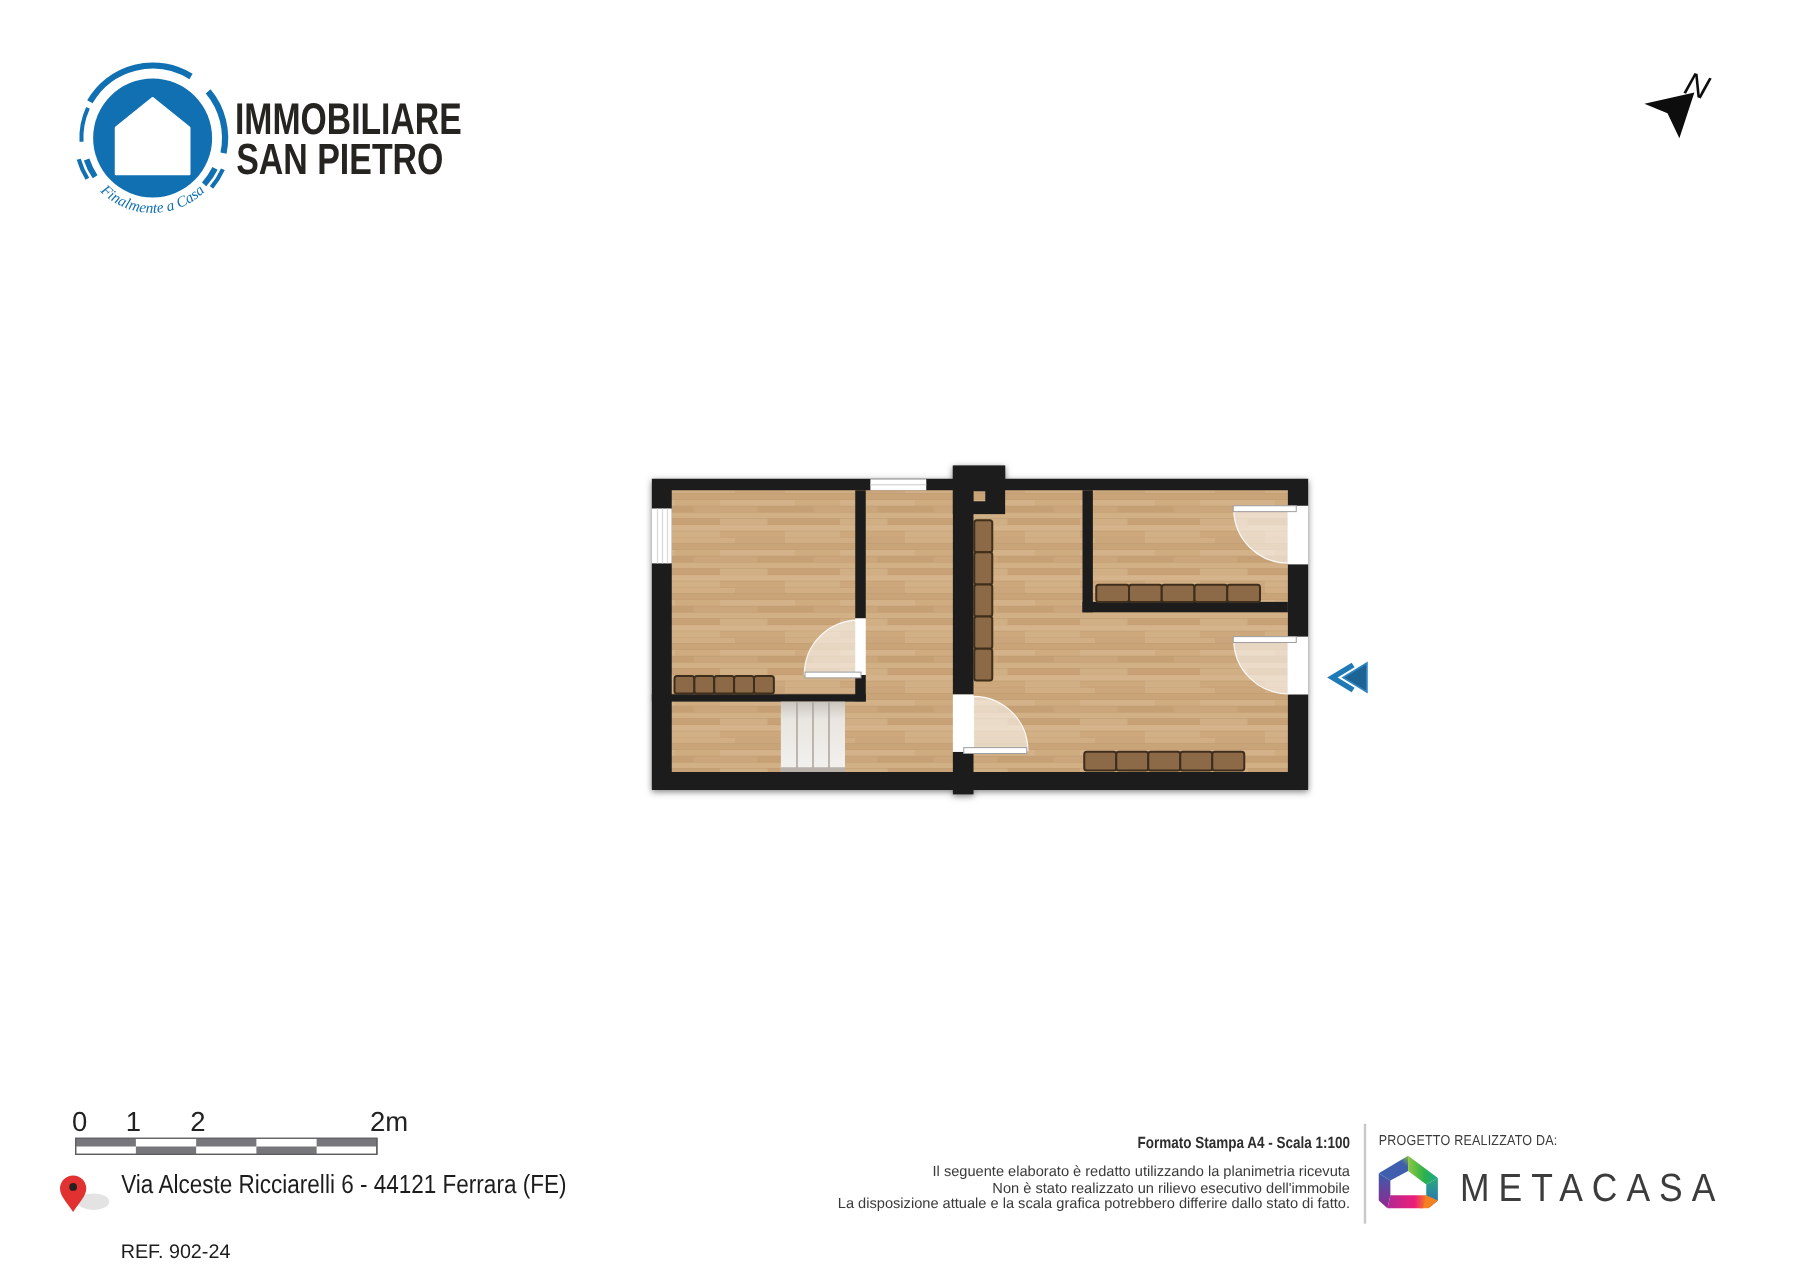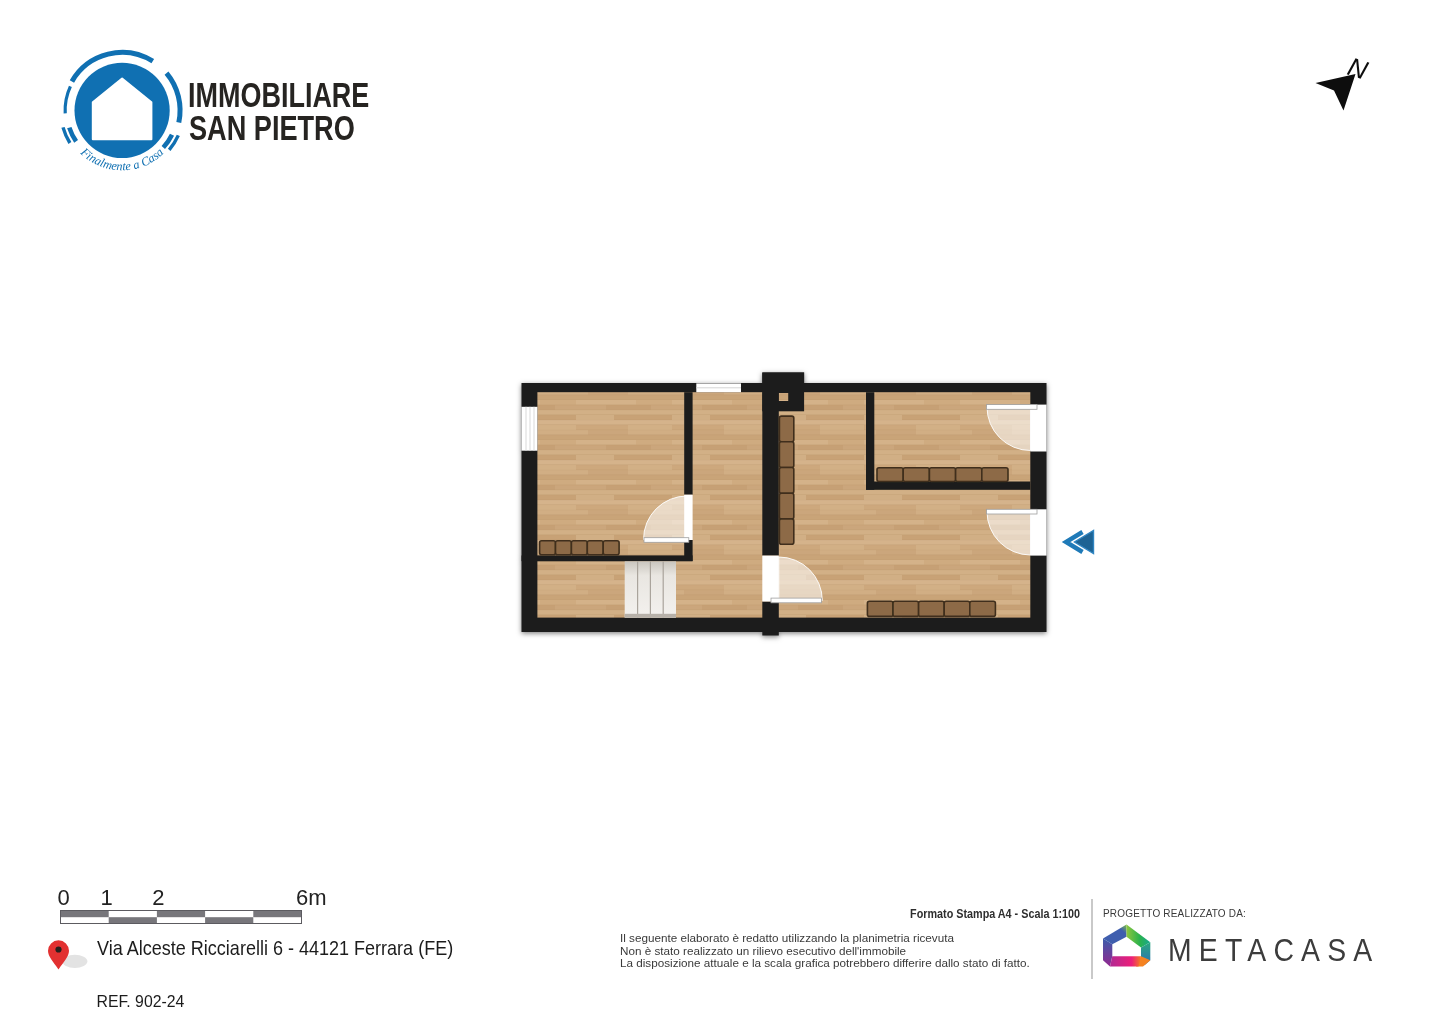--- a/index.html
+++ b/index.html
@@ -189,21 +189,21 @@
 
 <svg class="abs" style="left:1060px;top:526px" width="40" height="32" viewBox="1060 526 40 32">
   <polygon points="1093.5,530.5 1093.5,553.5 1074.5,542" fill="#1d6394" stroke="#2f85c2" stroke-width="1.4"></polygon>
   <polyline points="1082.5,532 1066,542 1082.5,552" fill="none" stroke="#1f7ab8" stroke-width="4.4"></polyline>
 </svg>
 
 <div class="abs" style="left:0;top:885px;font-size:22px;color:#222;">
   <span class="abs" style="left:57.5px;">0</span>
   <span class="abs" style="left:100.5px;">1</span>
   <span class="abs" style="left:152.3px;">2</span>
-  <span class="abs" style="left:296px;">6m</span>
+  <span class="abs" style="left:296px;">2m</span>
 </div>
 
 <svg class="abs" style="left:60px;top:910px" width="244" height="15" viewBox="0 0 244 15">
   <g stroke="#5c5b60" stroke-width="1" fill="#ffffff">
     <rect x="0.5" y="0.5" width="241" height="13"></rect>
   </g>
   <g fill="#77767b">
     <rect x="0.5" y="0.5" width="48.2" height="6.7"></rect>
     <rect x="96.9" y="0.5" width="48.2" height="6.7"></rect>
     <rect x="193.3" y="0.5" width="48.2" height="6.7"></rect>
@@ -218,21 +218,21 @@
   <path d="M 58.5 969.5 C 53 961.5 48 956.5 48 950.8 A 10.5 10.5 0 0 1 69 950.8 C 69 956.5 64 961.5 58.5 969.5 Z" fill="#e23131"></path>
   <circle cx="58.5" cy="949.5" r="3.1" fill="#27201e"></circle>
 </svg>
 
 <div class="abs" style="left:96.5px;top:935.5px;font-size:21px;color:#1c1c1c;transform:scaleX(0.858);transform-origin:0 0;white-space:nowrap;">Via Alceste Ricciarelli 6 - 44121 Ferrara (FE)</div>
 
 <div class="abs" style="left:96.5px;top:954.5px;font-size:15.8px;color:#1c1c1c;white-space:nowrap;margin-top:38px;">REF. 902-24</div>
 
 <div class="abs" style="left:680px;top:905.5px;width:400px;text-align:right;font-size:13px;font-weight:bold;color:#2e2e2e;transform:scaleX(0.83);transform-origin:100% 0;">Formato Stampa A4 - Scala 1:100</div>
 
-<div class="abs" style="left:620px;top:932px;width:460px;text-align:left;font-size:11.7px;line-height:12.5px;color:#3a3a3a;">Il seguente elaborato è redatto utilizzando la planimetria ricevuta<br>Non è stato realizzato un rilievo esecutivo dell'immobile<br>La disposizione attuale e la scala grafica potrebbero differire dallo stato di fatto.</div>
+<div class="abs" style="left:620px;top:932px;width:460px;text-align:right;font-size:11.7px;line-height:12.5px;color:#3a3a3a;">Il seguente elaborato è redatto utilizzando la planimetria ricevuta<br>Non è stato realizzato un rilievo esecutivo dell'immobile<br>La disposizione attuale e la scala grafica potrebbero differire dallo stato di fatto.</div>
 
 <div class="abs" style="left:1091px;top:899px;width:1.5px;height:80px;background:#c9c9c9;"></div>
 
 <div class="abs" style="left:1103px;top:906.5px;font-size:11.5px;letter-spacing:0.2px;color:#3a3a3a;transform:scaleX(0.87);transform-origin:0 0;">PROGETTO REALIZZATO DA:</div>
 
 <svg class="abs" style="left:1100px;top:921px" width="56" height="50" viewBox="1100 921 56 50">
   <defs>
     <linearGradient id="mcL" x1="0" y1="0" x2="0" y2="1">
       <stop offset="0" stop-color="#3b5dab"></stop>
           <stop offset="1" stop-color="#93278f"></stop>

